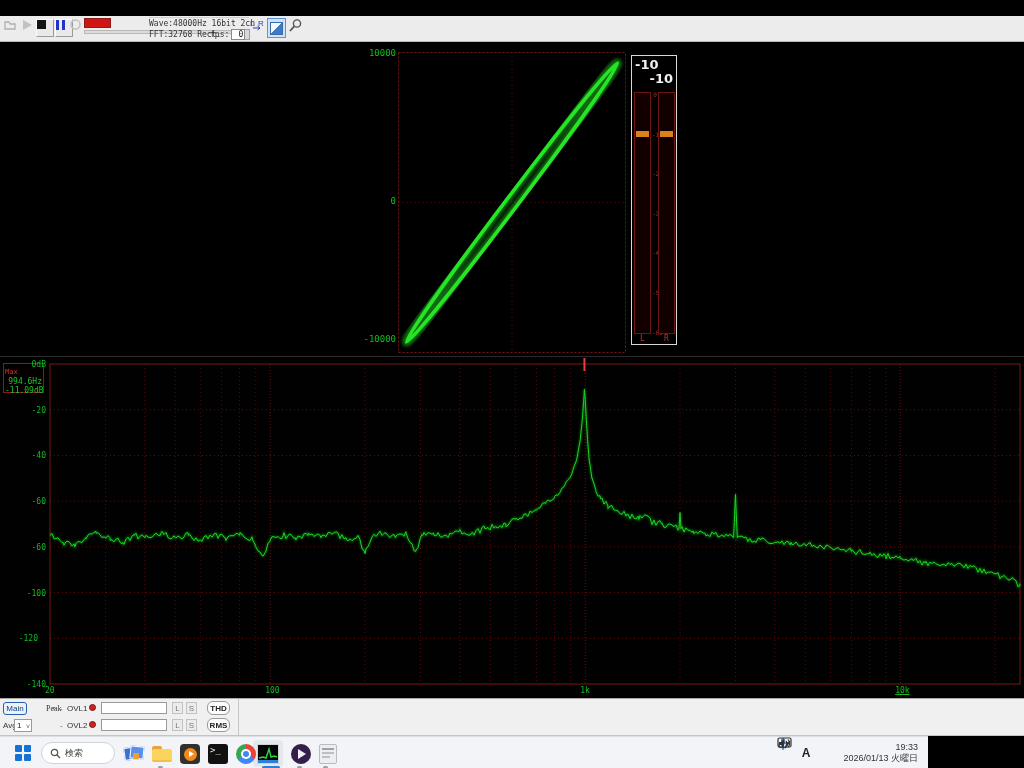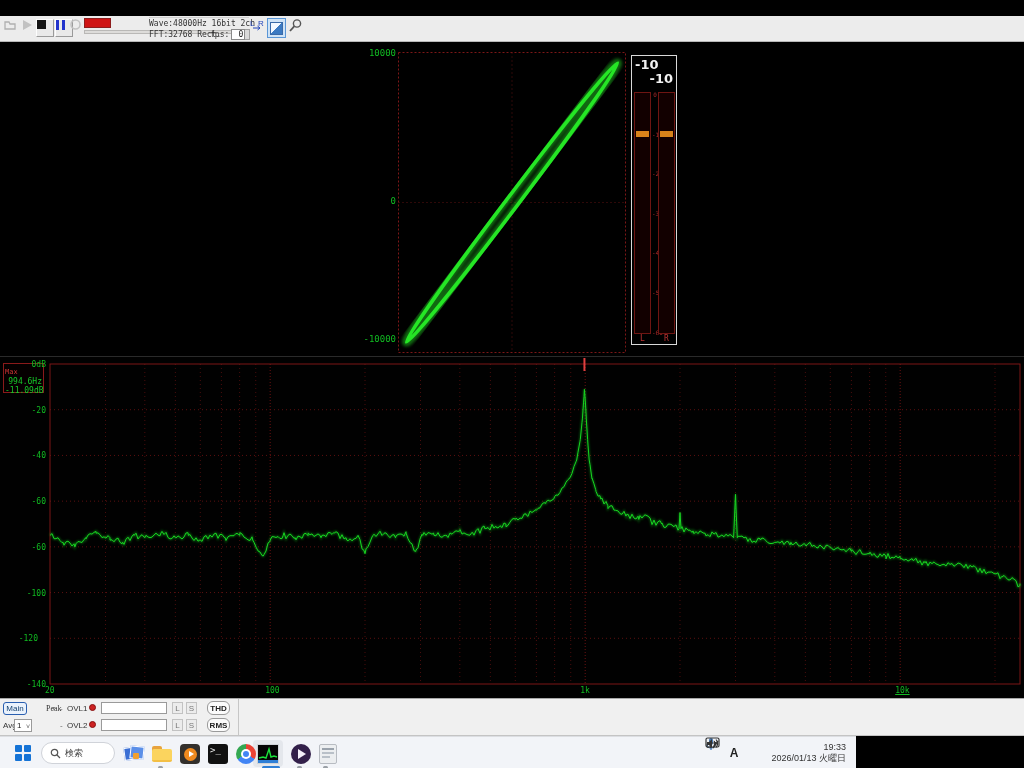--- a/index.html
+++ b/index.html
@@ -64,21 +64,21 @@
   .cinput{position:absolute;top:1px;width:66px;height:12px;background:#fff;border:1px solid #9a9a9a;}
   .lsbtn{position:absolute;top:1px;width:11px;height:12px;background:#ececec;border:1px solid #c2c2c2;
     color:#777;font-size:8px;display:flex;align-items:center;justify-content:center;}
   .mbtn{position:absolute;left:182px;top:0px;width:23px;height:14px;background:#fbfbfb;border:1px solid #9a9a9a;
     border-radius:6px;color:#222;font-size:8px;font-weight:bold;display:flex;align-items:center;justify-content:center;}
   .avgsel{position:absolute;left:14px;top:1px;width:18px;height:13px;background:#fff;border:1px solid #9a9a9a;
     font-size:8px;color:#222;padding-left:2px;line-height:12px;}
   .avgsel::after{content:"˅";position:absolute;right:1px;top:1px;color:#666;font-size:7px;}
   .csep{position:absolute;left:209px;top:0;width:1px;height:36px;background:#c6c6c6;}
   
-  .taskbar{position:absolute;left:0;top:736px;width:856px;height:32px;background:#f2f4f8;border-top:1px solid #dcdee2;}
+  .taskbar{position:absolute;left:0;top:736px;width:928px;height:32px;background:#f2f4f8;border-top:1px solid #dcdee2;}
   .start{position:absolute;left:15px;top:8px;width:16px;height:16px;display:grid;grid-template-columns:7px 7px;
     grid-template-rows:7px 7px;gap:2px;}
   .start div{background:#1573d6;border-radius:1px;}
   .search{position:absolute;left:41px;top:5px;width:74px;height:22px;border-radius:11px;background:#fff;
     border:1px solid #d0d3d9;display:flex;align-items:center;font-size:9px;color:#444;}
   .tb-ico{position:absolute;top:5px;width:24px;height:24px;display:flex;align-items:center;justify-content:center;}
   .tb-active{position:absolute;left:253px;top:3px;width:30px;height:27px;background:#e4e7ec;border-radius:4px;}
   .runline{position:absolute;top:29px;height:3px;border-radius:2px;}
   .tray{position:absolute;right:4px;top:0;height:32px;display:flex;align-items:center;}
   .tray-ico{margin:0 5px;display:flex;align-items:center;justify-content:center;}

